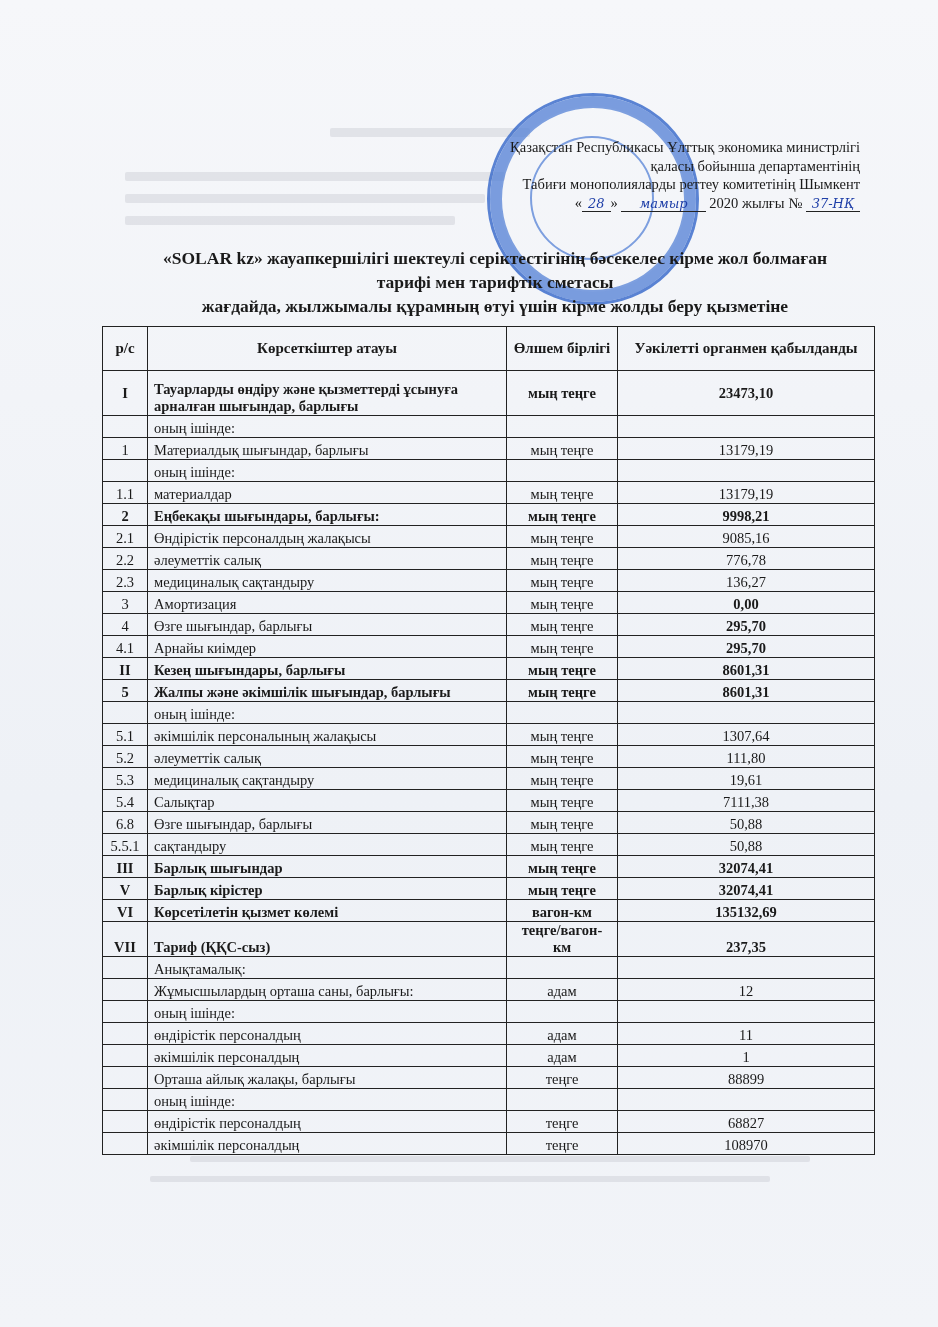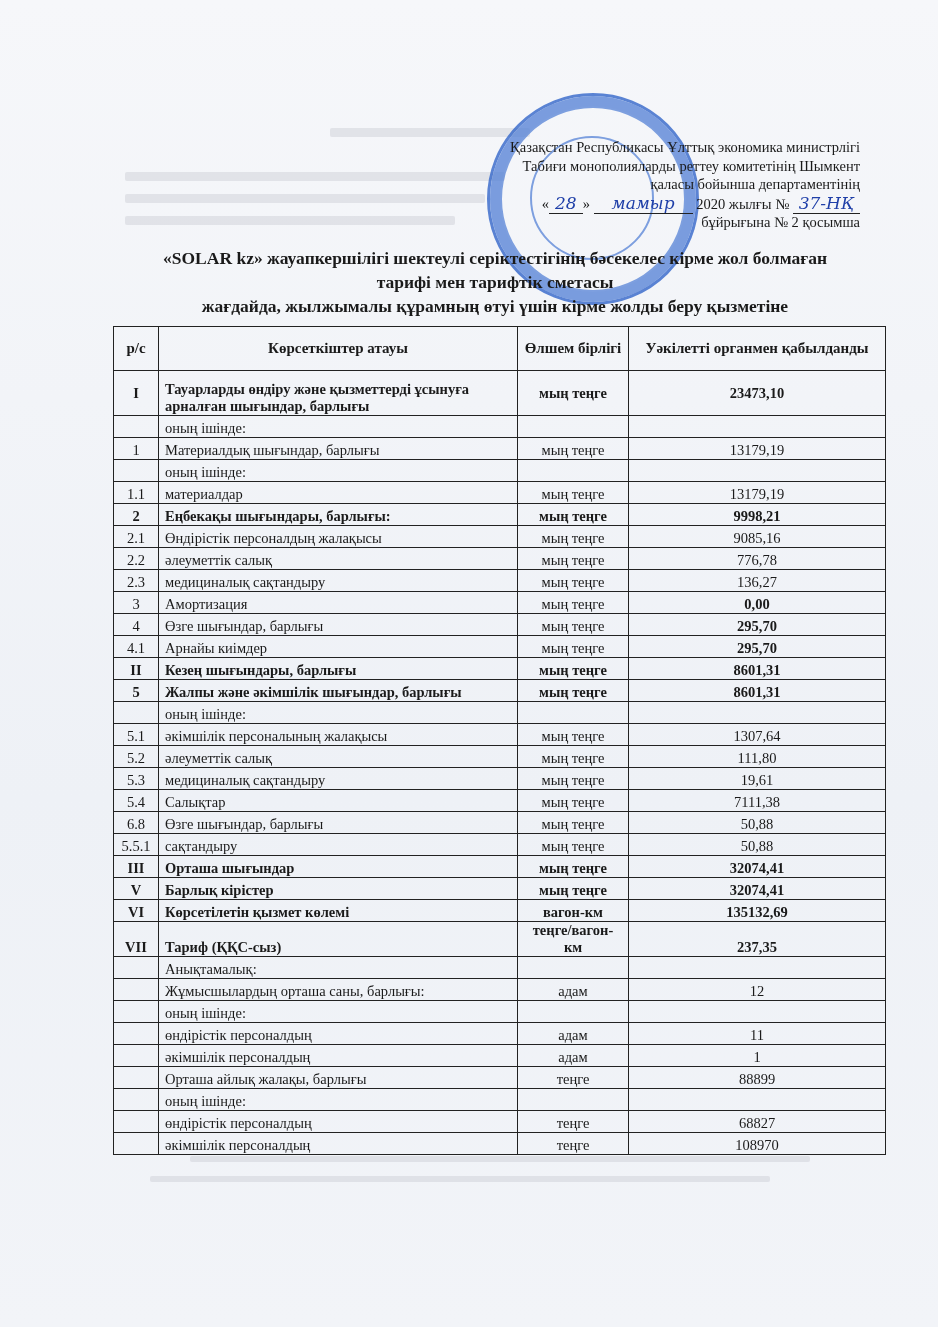--- a/index.html
+++ b/index.html
@@ -23,27 +23,27 @@
   }
   .stamp-inner {
     position: absolute; left: 40px; top: 40px; width: 120px; height: 120px;
     border-radius: 50%; border: 2px solid #5c87d8;
   }
   .approval {
     position: absolute; right: 78px; top: 138px; text-align: right;
     font-size: 14.5px; line-height: 18.5px;
   }
   .approval .line { white-space: nowrap; }
-  .hand { font-family: "DejaVu Serif", serif; font-style: italic; color: #1f3fa8; font-size: 17px; border-bottom: 1px solid #222; padding: 0 6px; }
+  .hand { font-family: "DejaVu Serif", serif; font-style: italic; color: #1f3fa8; font-size: 13px; border-bottom: 1px solid #222; padding: 0 6px; }
   .title {
     position: absolute; left: 110px; width: 770px; top: 246px; text-align: center;
     font-weight: bold; font-size: 17.5px; line-height: 24px; font-family: Liberation Serif, serif;
   }
   table.est {
-    position: absolute; left: 113px; top: 326px; width: 773px;
+    position: absolute; left: 102px; top: 326px; width: 773px;
     border-collapse: collapse; font-size: 14.5px;
   }
   table.est td, table.est th {
     border: 1.6px solid #222; padding: 0 6px; height: 21px; vertical-align: bottom;
   }
   table.est th { font-weight: bold; height: 43px; vertical-align: middle; text-align: center; font-size: 15px; }
   .c-num { width: 32px; text-align: center; }
   .c-name { width: 346px; text-align: left; }
   .c-unit { width: 98px; text-align: center; }
   .c-val { text-align: center; }
@@ -63,29 +63,28 @@
   <div class="bleed" style="left:190px; top:1156px; width:620px; height:6px;"></div>
   <div class="bleed" style="left:150px; top:1176px; width:620px; height:6px;"></div>
 </div>
 
 <div class="stamp">
   <div class="stamp-inner"></div>
 </div>
 
 <div class="approval">
   <div class="line">Қазақстан Республикасы Ұлттық экономика министрлігі</div>
+  <div class="line">қаласы бойынша департаментінің</div>
   <div class="line">Табиғи монополияларды реттеу комитетінің Шымкент</div>
-  <div class="line">қаласы бойынша департаментінің</div>
   <div class="line">
     «<span class="hand">28</span>»
     <span class="hand" style="padding:0 18px;">мамыр</span>
     <span>2020  жылғы  №</span>
     <span class="hand">37-НҚ</span>
   </div>
-  <div class="line">бұйрығына   № 2 қосымша</div>
 </div>
 
 <div class="title">
   <div>«SOLAR kz» жауапкершілігі шектеулі серіктестігінің бәсекелес кірме жол болмаған</div>
   <div>тарифі мен тарифтік сметасы</div>
   <div>жағдайда, жылжымалы құрамның өтуі үшін кірме жолды беру қызметіне</div>
 </div>
 
 <table class="est">
   <thead>
@@ -218,21 +217,21 @@
         <td class="c-val">50,88</td>
       </tr>
       <tr>
         <td class="c-num">5.5.1</td>
         <td class="c-name">сақтандыру</td>
         <td class="c-unit" style="font-weight: normal;">мың теңге</td>
         <td class="c-val">50,88</td>
       </tr>
       <tr class="bold">
         <td class="c-num">III</td>
-        <td class="c-name">Орташа шығындар</td>
+        <td class="c-name">Барлық шығындар</td>
         <td class="c-unit">мың теңге</td>
         <td class="c-val">32074,41</td>
       </tr>
       <tr class="bold">
         <td class="c-num">V</td>
         <td class="c-name">Барлық кірістер</td>
         <td class="c-unit">мың теңге</td>
         <td class="c-val">32074,41</td>
       </tr>
       <tr class="bold">

